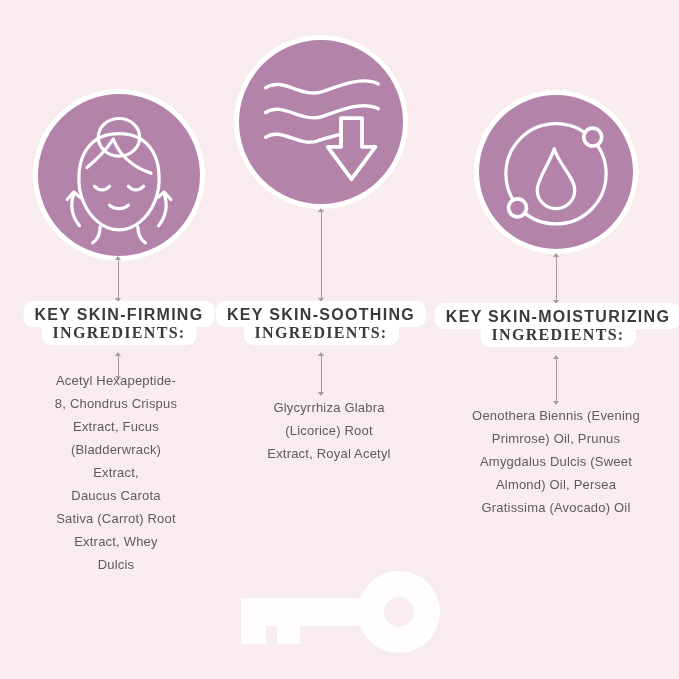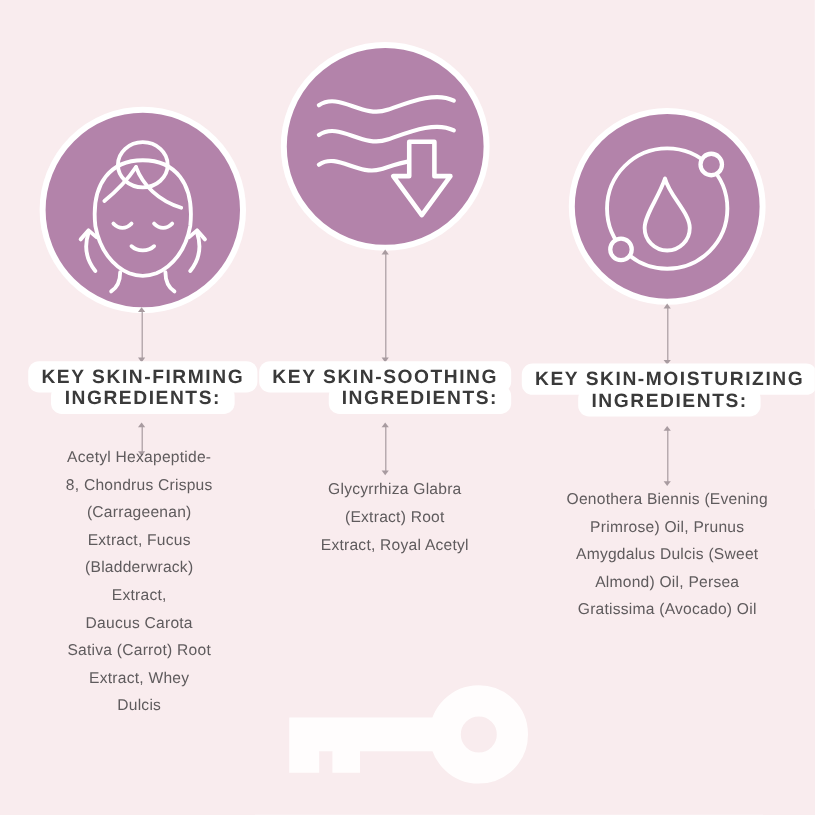--- a/index.html
+++ b/index.html
@@ -33,28 +33,28 @@
   .b2{left:321px;top:355px;height:38px;}
   .a3{left:556px;top:256px;height:45px;}
   .b3{left:556px;top:358px;height:44px;}
 
   
   .heading{
     position:absolute;transform:translateX(-50%);
     display:flex;flex-direction:column;align-items:center;z-index:2;
   }
   .h1{left:119px;top:301px;}
-  .h2{left:321px;top:301px;align-items:flex-end;}
+  .h2{left:321px;top:301px;}
   .h3{left:558px;top:303px;}
   .pill{
     background:#ffffff;border-radius:9px;padding:4px 11px 3px;
     font-size:16px;font-weight:bold;letter-spacing:1.3px;
     color:#3a3a3a;white-space:nowrap;line-height:19px;
   }
-  .pill2{margin-top:-6px;padding-top:2px;}
+  .pill2{margin-top:-6px;padding-top:2px;font-family:Liberation Serif, serif;}
 
   
   .body-text{
     position:absolute;transform:translateX(-50%);
     text-align:center;font-size:13px;line-height:23px;
     color:#5f5b5d;letter-spacing:0.2px;
   }
   .t1{left:116px;top:369px;width:210px;}
   .t2{left:329px;top:396px;width:210px;}
   .t3{left:556px;top:404px;width:250px;}
@@ -87,21 +87,20 @@
     </div>
     <div class="connector a1"></div>
     <div class="heading h1">
       <span class="pill">KEY SKIN-FIRMING</span>
       <span class="pill pill2">INGREDIENTS:</span>
     </div>
     <div class="connector b1"></div>
     <div class="body-text t1">
       <div>Acetyl Hexapeptide-</div>
       <div>8, Chondrus Crispus</div>
-      <div>(Carrageenan)</div>
       <div>Extract, Fucus</div>
       <div>(Bladderwrack)</div>
       <div>Extract,</div>
       <div>Daucus Carota</div>
       <div>Sativa (Carrot) Root</div>
       <div>Extract, Whey</div>
       <div>Dulcis</div>
     </div>
   </section>
 
@@ -115,21 +114,21 @@
       </svg>
     </div>
     <div class="connector a2"></div>
     <div class="heading h2">
       <span class="pill">KEY SKIN-SOOTHING</span>
       <span class="pill pill2">INGREDIENTS:</span>
     </div>
     <div class="connector b2"></div>
     <div class="body-text t2">
       <div>Glycyrrhiza Glabra</div>
-      <div>(Extract) Root</div>
+      <div>(Licorice) Root</div>
       <div>Extract, Royal Acetyl</div>
     </div>
   </section>
 
   <section>
     <div class="circle c3">
       <svg viewBox="0 0 172 172" fill="none" stroke="#ffffff" stroke-width="3.6" stroke-linecap="round" stroke-linejoin="round">
         <circle cx="86" cy="88" r="56"></circle>
         <path d="M84,60 C78,78 65,94 65,106 a21,21 0 1 0 42,0 C107,92 88,76 84,60 Z"></path>
         <circle cx="127" cy="47" r="10" fill="#b383aa" stroke-width="4"></circle>

